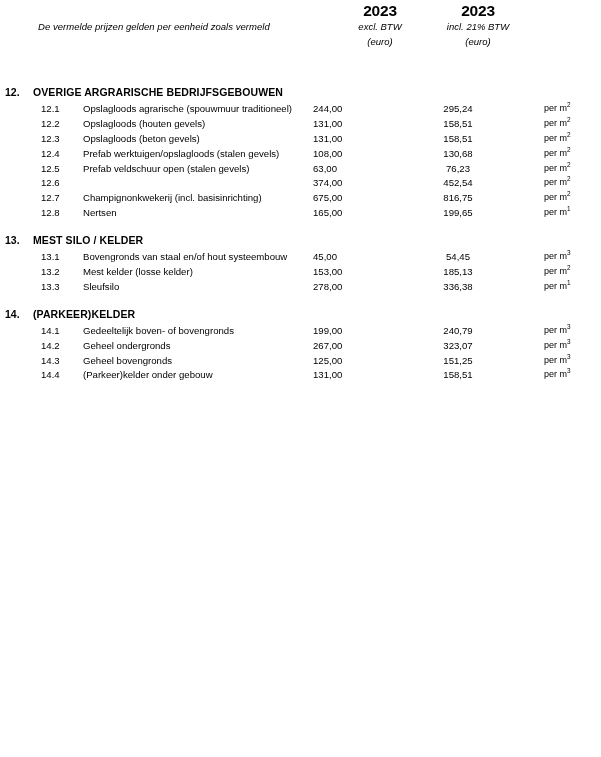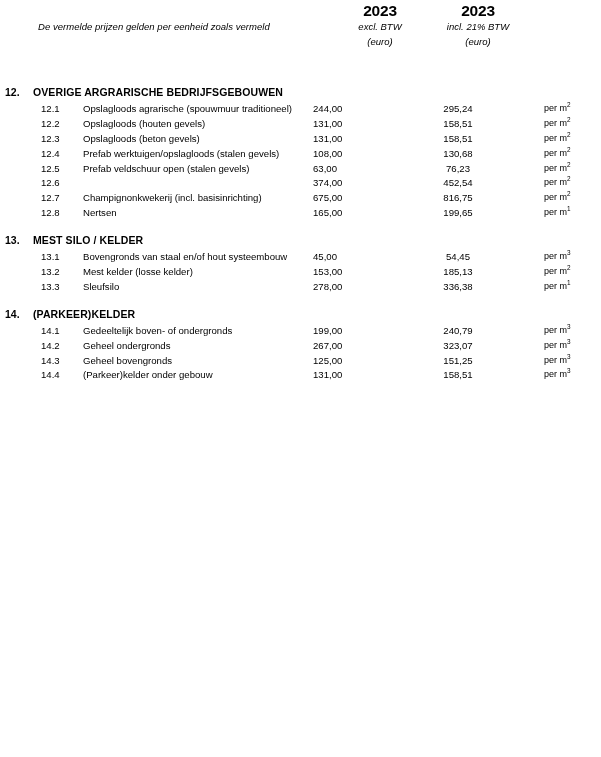--- a/index.html
+++ b/index.html
@@ -258,21 +258,21 @@
         <span class="item-incl">336,38</span>
         <span class="item-unit">per m<sup>1</sup></span>
       </div>
       <div class="section-gap"></div>
       <div class="section-title-row">
         <span class="section-num">14.</span>
         <span class="section-name">(PARKEER)KELDER</span>
       </div>
       <div class="item-row">
         <span class="item-num">14.1</span>
-        <span class="item-label">Gedeeltelijk boven- of ondergronds</span>
+        <span class="item-label">Gedeeltelijk boven- of bovengronds</span>
         <span class="item-excl">199,00</span>
         <span class="item-incl">240,79</span>
         <span class="item-unit">per m<sup>3</sup></span>
       </div>
       <div class="item-row">
         <span class="item-num">14.2</span>
         <span class="item-label">Geheel ondergronds</span>
         <span class="item-excl">267,00</span>
         <span class="item-incl">323,07</span>
         <span class="item-unit">per m<sup>3</sup></span>

